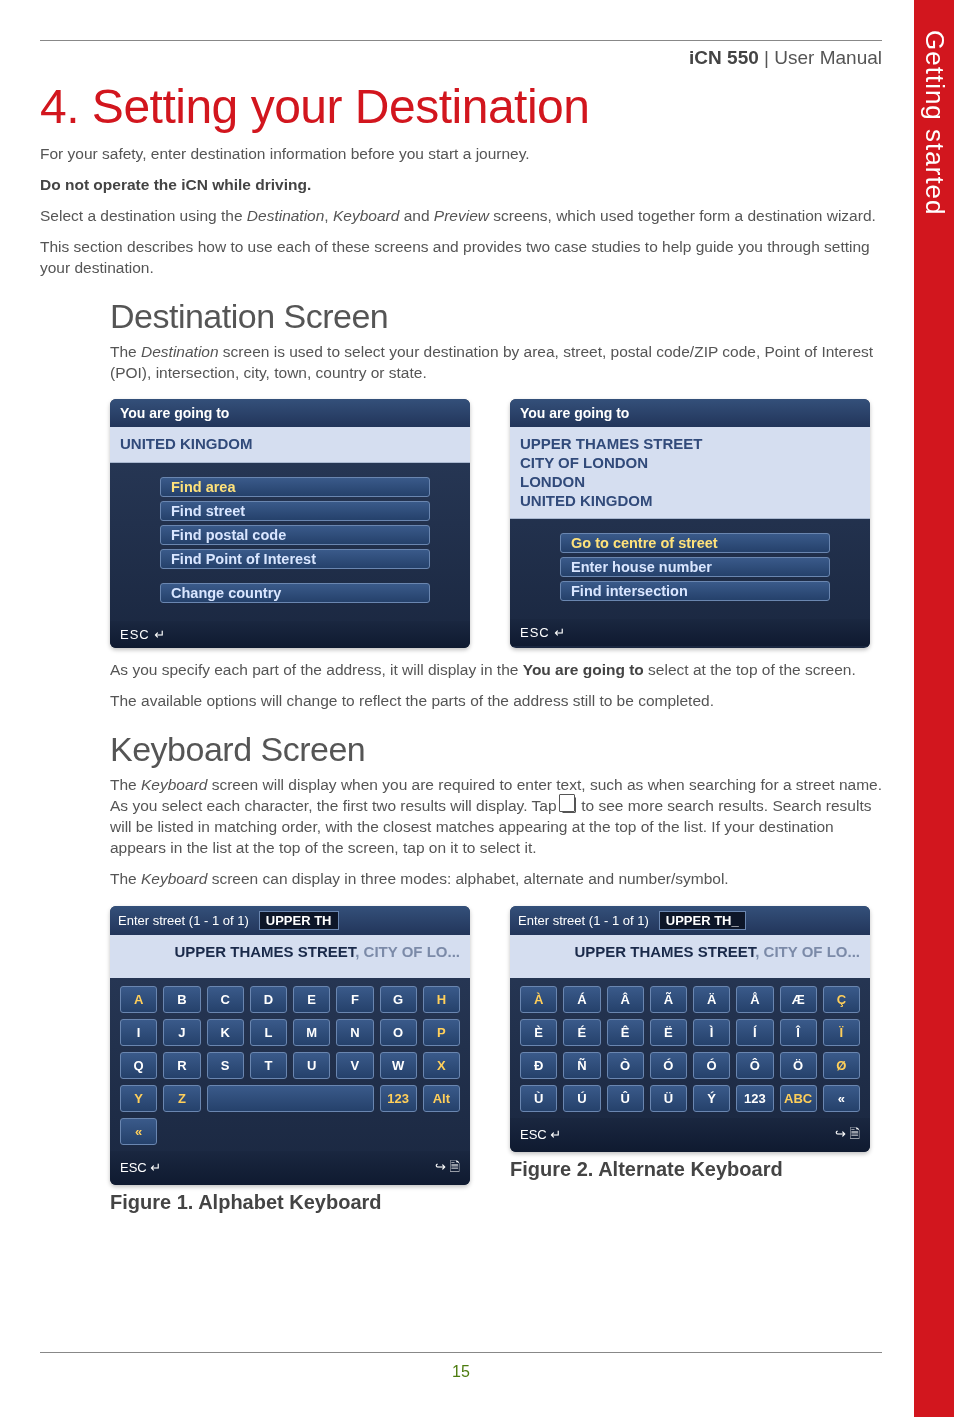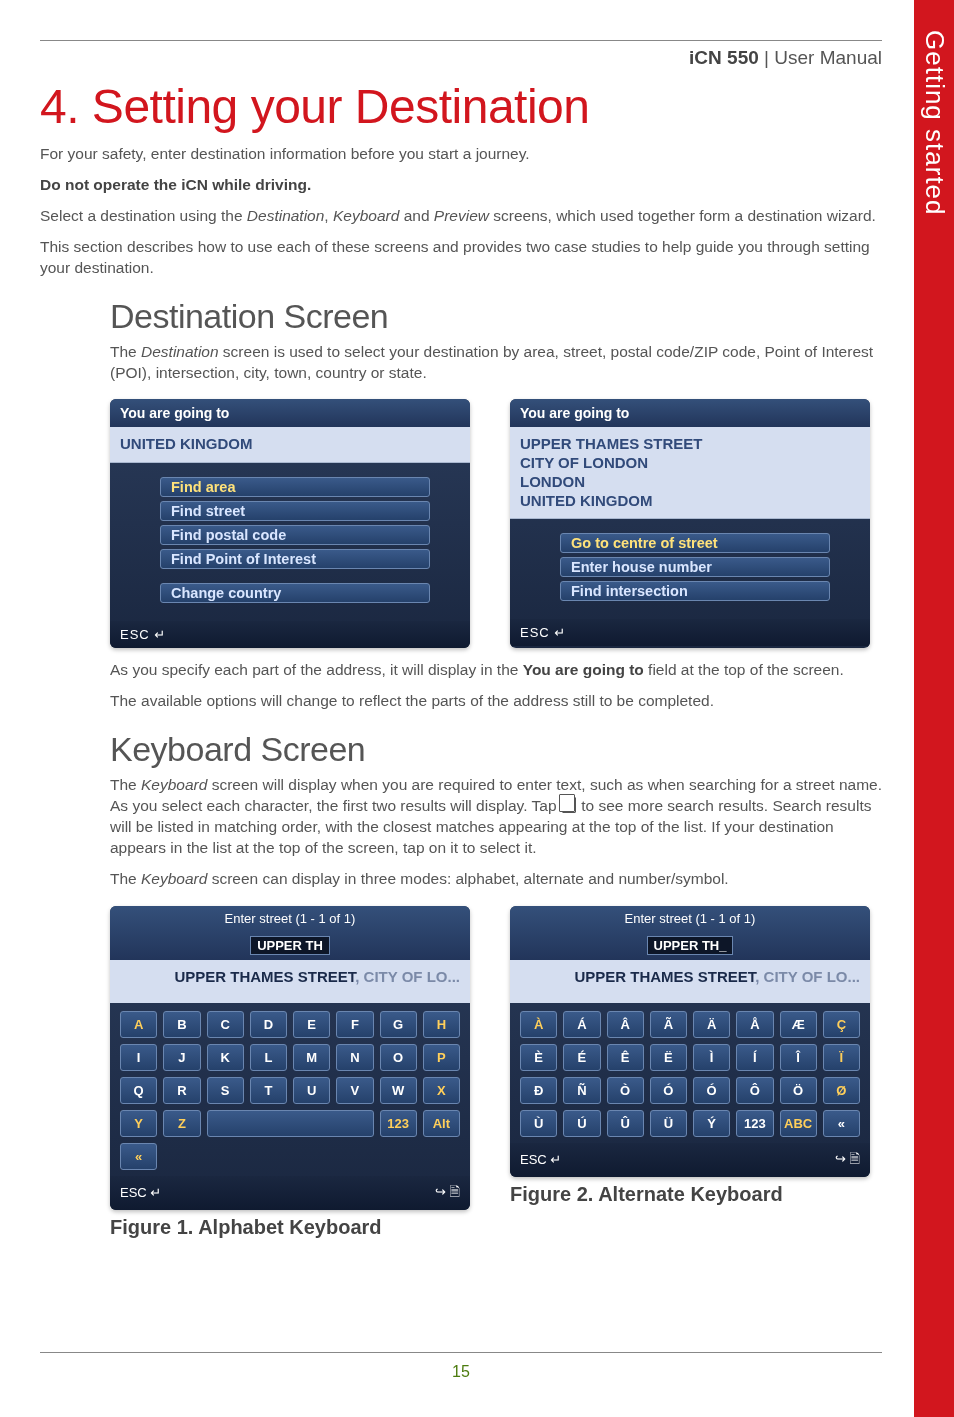--- a/index.html
+++ b/index.html
@@ -20,21 +20,21 @@
   .two-up { display: flex; gap: 40px; margin: 16px 0 12px 0; }
   .shot { width: 360px; border-radius: 6px; overflow: hidden; box-shadow: 0 2px 4px rgba(0,0,0,.25); background: linear-gradient(#2a3b5a,#1a2740); }
   .shot .bar { background: linear-gradient(#34507a,#22355a); color: #fff; font-size: 14px; padding: 6px 10px; font-weight: 600; }
   .shot .addr { background: #d5def0; color: #314a7a; padding: 8px 10px; font-size: 15px; font-weight: 700; line-height: 1.25; border-bottom: 1px solid #aab8d0; }
   .shot .menu { padding: 10px 40px 14px 50px; }
   .shot .menuitem { background: linear-gradient(#3a5a8a,#25416b); color: #d9e6ff; border: 1px solid #6a86b0; border-radius: 3px; padding: 1px 10px; margin: 4px 0; font-size: 14.5px; font-weight: 600; cursor: pointer; }
   .shot .menuitem.sel { color: #ffe27a; }
   .shot .foot { background: linear-gradient(#1a2740,#0f1a30); color: #fff; padding: 6px 10px; font-size: 13px; display: flex; justify-content: space-between; align-items: center; }
   .shot .foot .ret { letter-spacing: 1px; }
   .kb-shot { width: 360px; border-radius: 6px; overflow: hidden; box-shadow: 0 2px 4px rgba(0,0,0,.25); background: linear-gradient(#2a3b5a,#1a2740); }
-  .kb-shot .topbar { background: linear-gradient(#34507a,#22355a); color: #fff; font-size: 13px; padding: 5px 8px; display: flex; gap: 10px; align-items: center; flex-direction: column; }
+  .kb-shot .topbar { background: linear-gradient(#34507a,#22355a); color: #fff; font-size: 13px; padding: 5px 8px; display: flex; gap: 10px; align-items: center; }
   .kb-shot .topbar .entry { background: #0d1628; border: 1px solid #6a86b0; padding: 1px 6px; font-size: 13px; font-weight: 700; color: #fff; }
   .kb-shot .result { background: #d5def0; padding: 8px 10px 18px 10px; }
   .kb-shot .result .rline { color: #7b8aa8; font-size: 15px; font-weight: 700; text-align: right; }
   .kb-shot .result .rline .strong { color: #1a2a4a; }
   .kb-shot .keys { display: grid; grid-template-columns: repeat(8, 1fr); gap: 6px; padding: 8px 10px 6px 10px; }
   .kb-shot .key { background: linear-gradient(#3a5a8a,#25416b); border: 1px solid #6a86b0; border-radius: 3px; color: #fff; text-align: center; padding: 5px 0; font-size: 13px; font-weight: 700; cursor: pointer; }
   .kb-shot .key.warm { color: #ffcf5a; }
   .kb-shot .key.wide4 { grid-column: span 4; }
   .kb-shot .foot2 { background: linear-gradient(#1a2740,#0f1a30); color: #fff; padding: 6px 10px; font-size: 13px; display: flex; justify-content: space-between; align-items: center; }
   .caption { color: #444; font-size: 20px; font-weight: 600; margin-top: 6px; }
@@ -103,21 +103,21 @@
             <div class="menuitem">Find intersection</div>
           </div>
         <div class="foot">
             <span class="ret">ESC ↵</span>
             <span></span>
           </div>
       </div>
     </div>
 
     <p>
-      <span>As you specify each part of the address, it will display in the </span><span class="bold-inline">You are going to</span><span> field at the top of the screen.</span>
+      <span>As you specify each part of the address, it will display in the </span><span class="bold-inline">You are going to</span><span> select at the top of the screen.</span>
     </p>
     <p>The available options will change to reflect the parts of the address still to be completed.</p>
 
     <h2>Keyboard Screen</h2>
     <p>
       <span>The </span><em>Keyboard</em><span> screen will display when you are required to enter text, such as when searching for a street name. As you select each character, the first two results will display. Tap </span><span class="page-icon"></span><span> to see more search results. Search results will be listed in matching order, with the closest matches appearing at the top of the list. If your destination appears in the list at the top of the screen, tap on it to select it.</span>
     </p>
     <p>
       <span>The </span><em>Keyboard</em><span> screen can display in three modes: alphabet, alternate and number/symbol.</span>
     </p>

